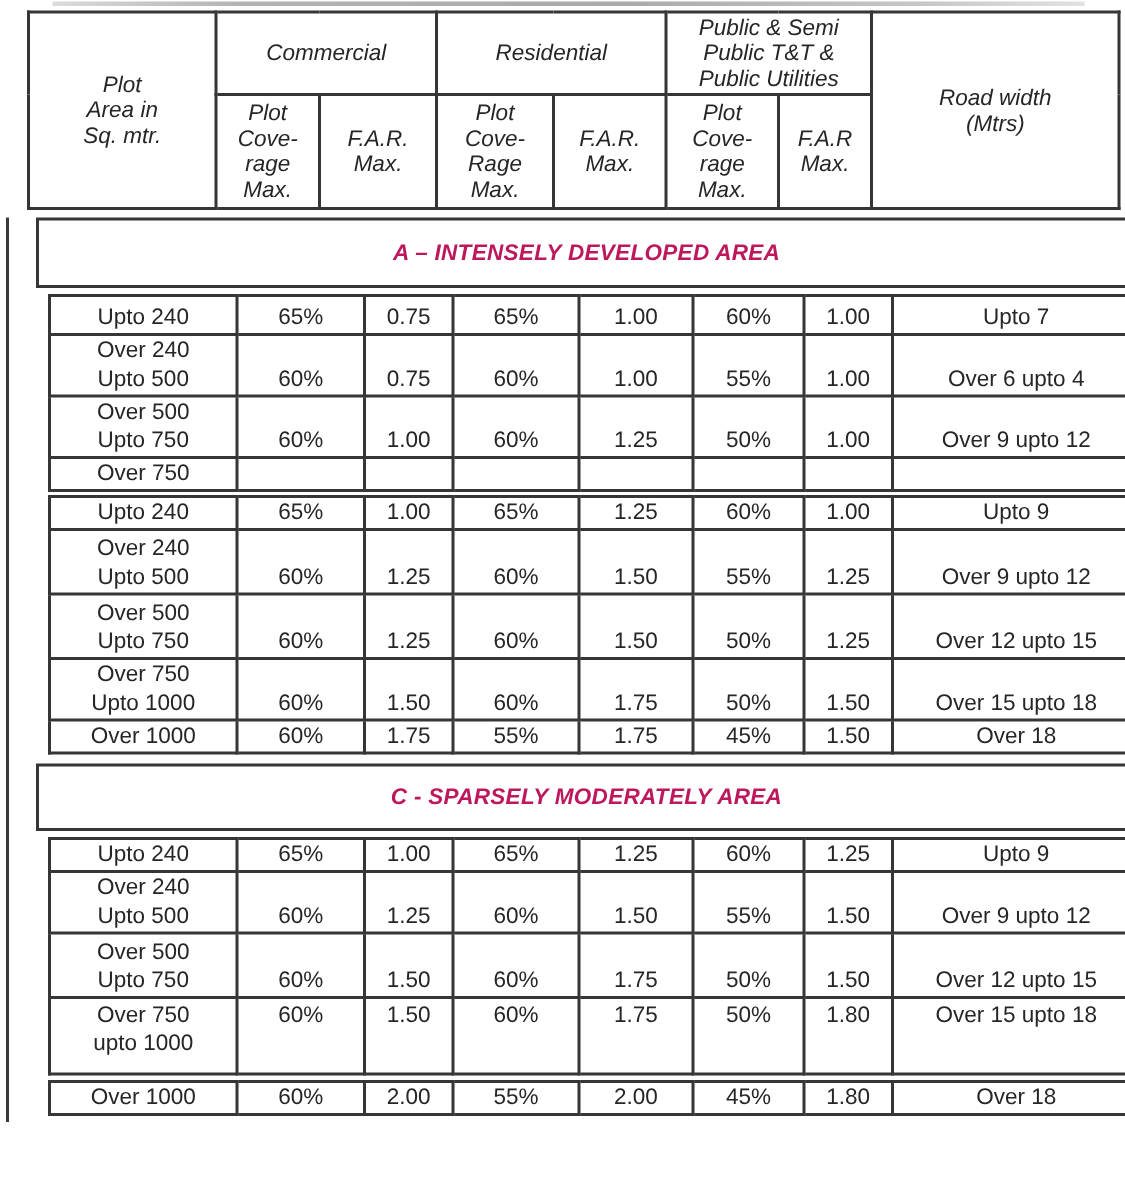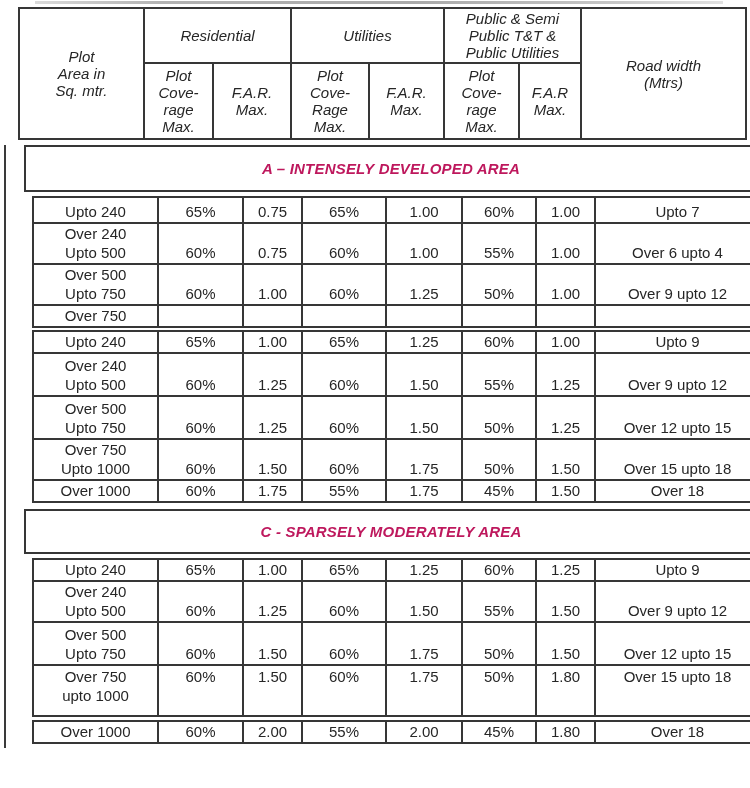--- a/index.html
+++ b/index.html
@@ -76,22 +76,22 @@
       <col style="width:75px">
       <col style="width:75px">
     <col style="width:62px">
       <col style="width:165px">
   </colgroup>
   <tbody>
       <tr class="group-row">
     <td rowspan="2">Plot
 Area in
 Sq. mtr.</td>
+    <td colspan="2">Commercial</td>
     <td colspan="2">Residential</td>
-    <td colspan="2">Utilities</td>
     <td colspan="2">Public &amp; Semi
 Public T&amp;T &amp;
 Public Utilities</td>
     <td rowspan="2">Road width
 (Mtrs)</td>
   </tr>
   <tr class="sub-row">
     <td>Plot
 Cove-
 rage

